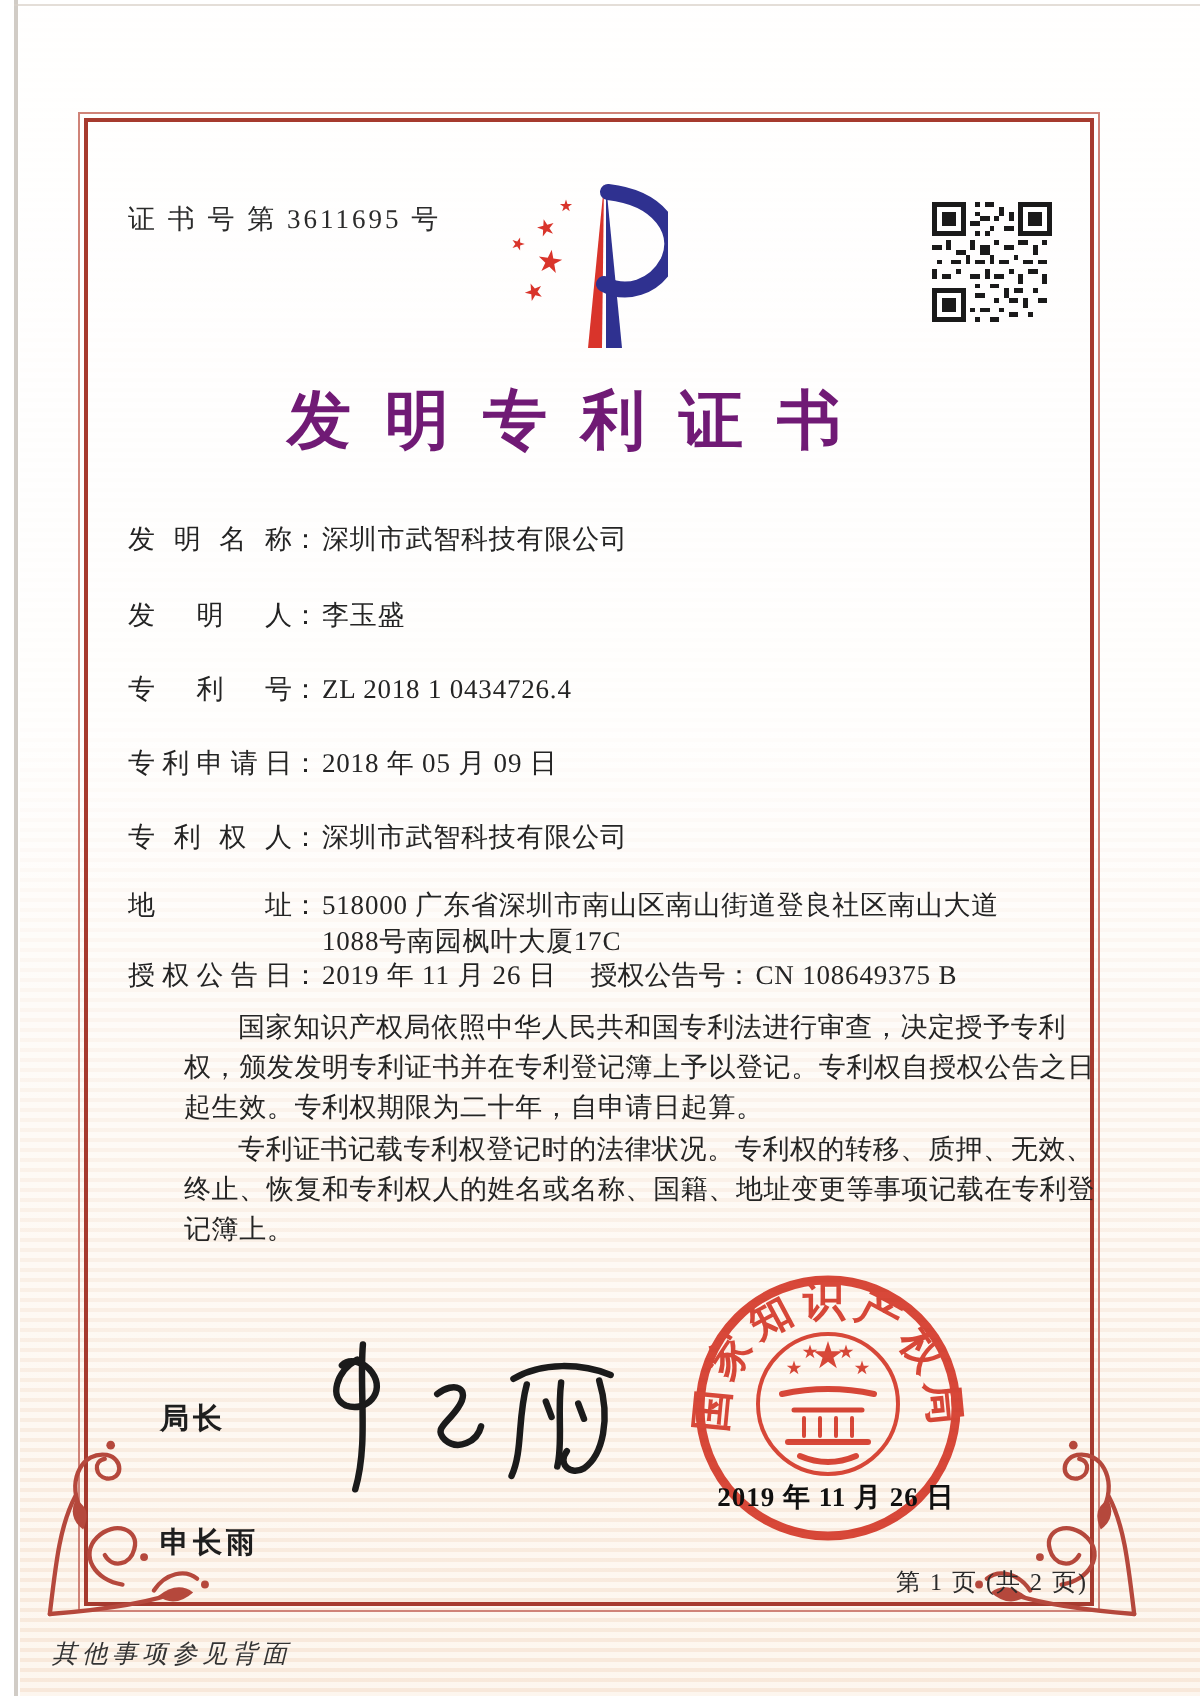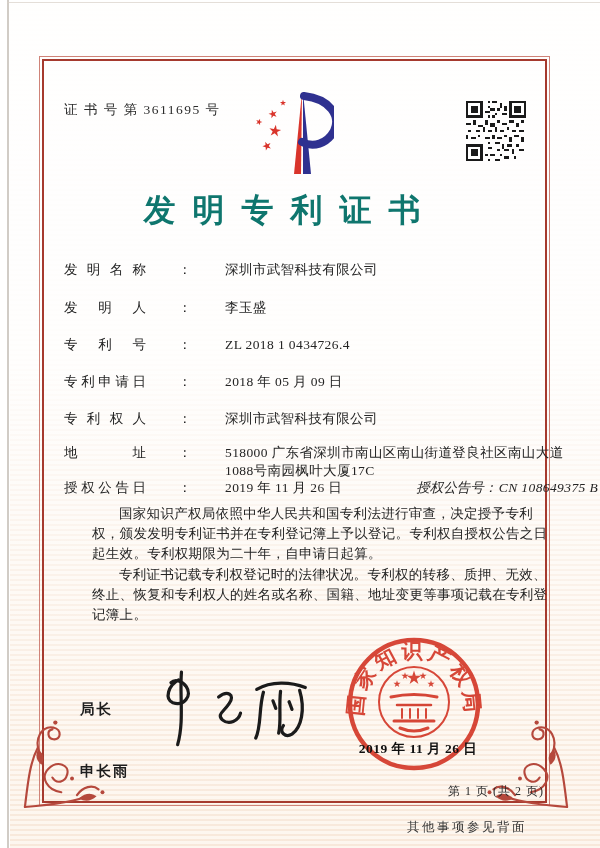--- a/index.html
+++ b/index.html
@@ -27,43 +27,43 @@
   .corner-bl { left:20px; top:694px; }
   .corner-br { left:464px; top:694px; transform:scaleX(-1); }
 
   .cert-no { position:absolute; left:64px; top:101px; font-size:13.5px; letter-spacing:1.5px; color:#2b2b2b; }
 
   .logo { position:absolute; left:246px; top:88px; width:88px; height:88px; }
   .qr   { position:absolute; left:466px; top:101px; width:60px; height:60px; }
 
   .doc-title {
     position:absolute; left:39px; top:189px; width:486px; text-align:center;
-    font-size:32px; font-weight:600; letter-spacing:17px; text-indent:17px; color:#0f766e;
+    font-size:32px; font-weight:600; letter-spacing:17px; text-indent:17px; color:#701a75;
   }
 
-  .field-row { position:absolute; left:64px; display:flex; font-size:13.5px; line-height:18px; color:#242424;gap:32px; }
+  .field-row { position:absolute; left:64px; display:flex; font-size:13.5px; line-height:18px; color:#242424; }
   .flabel { display:inline-block; width:82px; text-align:justify; text-align-last:justify; flex:none; }
   .colon  { display:inline-block; width:15px; flex:none; }
   .fvalue { letter-spacing:.4px; }
   .fvalue.addr { width:362px; line-height:17.5px; }
-  .pair2 { display:flex; margin-left:42px;font-style:italic; }
+  .pair2 { display:flex; margin-left:17px; }
   .pair2 .flabel { width:auto; text-align-last:auto; }
 
   .paras { position:absolute; left:64px; top:504px; width:466px; font-size:13.5px; line-height:20.2px; color:#242424;margin-left:28px; }
   .paras p { text-indent:2em; letter-spacing:.3px; }
 
   .sig-title { position:absolute; left:80px; top:700px; font-size:14.5px; font-weight:bold; letter-spacing:2px; color:#1e1e1e; }
   .sig-name  { position:absolute; left:80px; top:727px; font-size:14.5px; font-weight:bold; letter-spacing:2px; color:#1e1e1e;margin-top:35px; }
   .signature-svg { position:absolute; left:150px; top:664px; width:162px; height:86px; }
 
   .seal { position:absolute; left:330px; top:622px; width:168px; height:168px; opacity:.92; mix-blend-mode:multiply; }
   .seal-date { position:absolute; left:343px; top:740px; width:150px; text-align:center; font-size:13.5px; font-weight:bold; letter-spacing:.5px; color:#101010; }
 
   .page-info { position:absolute; left:39px; top:783px; width:505px; text-align:right; font-size:12px; letter-spacing:1px; color:#2b2b2b; }
-  .back-note { position:absolute; left:16px; top:819px; width:511px; text-align:right; font-size:12.5px; letter-spacing:2.5px; color:#333; }
+  .back-note { position:absolute; left:26px; top:819px; width:511px; text-align:left; font-size:12.5px; letter-spacing:2.5px; color:#333;font-style:italic; }
 </style>
 </head>
 <body>
 
 <div class="paper"></div>
 <div class="scan-edge-left"></div>
 <div class="scan-edge-top"></div>
 
 <div class="frame-outer">
   <div class="frame-inner"></div>

